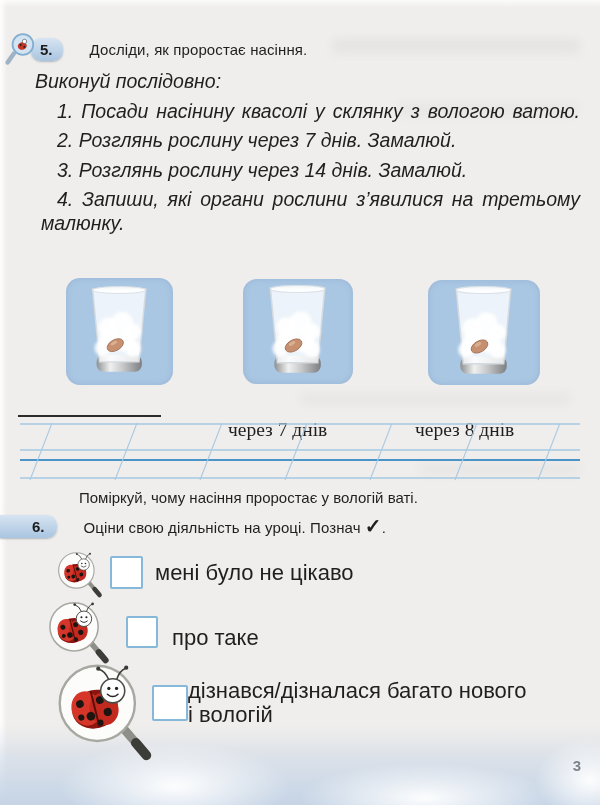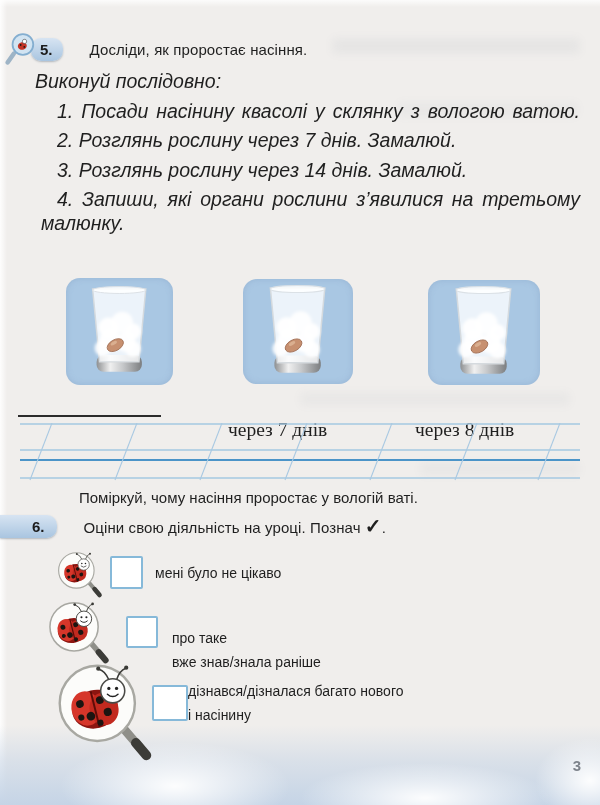--- a/index.html
+++ b/index.html
@@ -62,21 +62,21 @@
   .bug-icon { position:absolute; }
   .bug-icon svg { width:100%; height:100%; }
   .icon1 { left:55px; top:550px; width:50px; height:50px; }
   .icon2 { left:45px; top:599px; width:68px; height:68px; }
   .icon3 { left:52px; top:660px; width:106px; height:106px; }
   .checkbox { position:absolute; background:#ffffff; border:2px solid #86b9d9;
     border-radius:2px; }
   .cb1 { left:110px; top:556px; width:33px; height:33px; }
   .cb2 { left:126px; top:616px; width:32px; height:32px; }
   .cb3 { left:152px; top:685px; width:36px; height:36px; }
-  .opt-label { position:absolute; font-size:14px; line-height:24px; }
+  .opt-label { position:absolute; font-size:22px; line-height:24px; }
   .lbl1 { left:155px; top:561px; }
   .lbl2 { left:172px; top:626px; }
   .lbl3 { left:188px; top:679px; }
 
   
   .band { position:absolute; left:0; bottom:0; width:600px; height:80px;
     background:linear-gradient(180deg, rgba(200,214,231,0) 0%, rgba(199,213,230,.55) 45%, #c5d4e6 100%); }
   .bubble { position:absolute; border-radius:50%;
     background:radial-gradient(closest-side, rgba(255,255,255,.95), rgba(255,255,255,0)); }
   .bub1 { left:60px; top:742px; width:230px; height:88px; }
@@ -249,27 +249,26 @@
   </div>
 
   <div class="bug-icon icon2">
     <svg>
         <use href="#sym-bug"></use>
       </svg>
   </div>
   <div class="checkbox cb2"></div>
   <div class="opt-label lbl2">
     <div>про таке</div>
-    <div>вже знав/знала раніше</div>
   </div>
 
   <div class="bug-icon icon3">
     <svg>
         <use href="#sym-bug"></use>
       </svg>
   </div>
   <div class="checkbox cb3"></div>
   <div class="opt-label lbl3">
     <div>дізнався/дізналася багато нового</div>
-    <div>і насінину</div>
+    <div>і вологій</div>
   </div>
 
 </div>
 
 </body></html>

